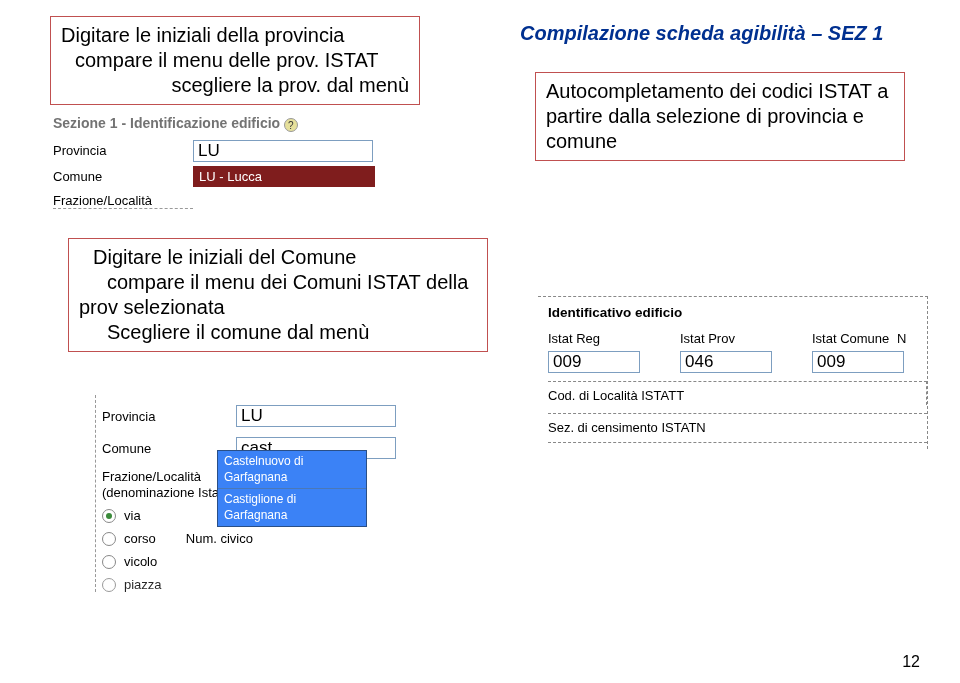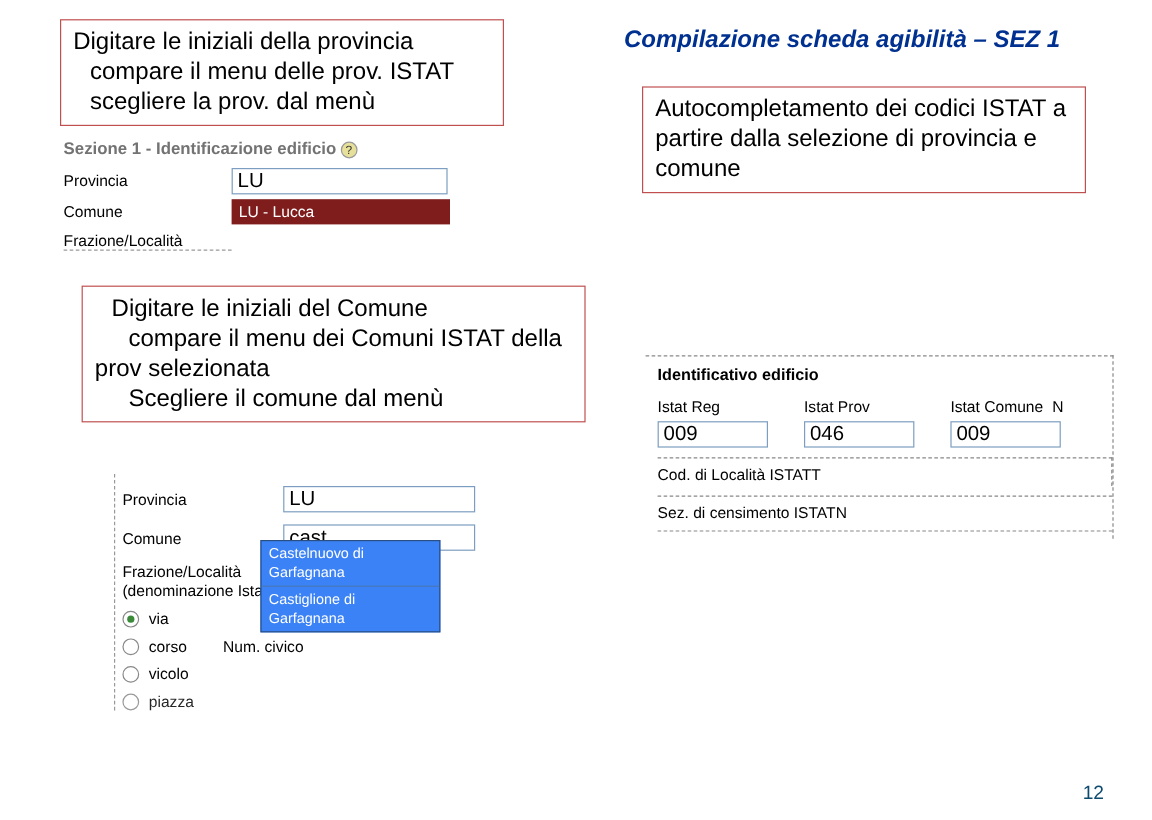--- a/index.html
+++ b/index.html
@@ -176,46 +176,46 @@
     line-height: 1.5;
   }
   .ident-title {
     font-weight: bold;
     font-size: 13.5px;
     color: #000;
     margin-bottom: 6px;
   }
   .ident-cols {
     display: flex;
-    gap: 22px;
+    gap: 32px;
     margin-bottom: 6px;
   }
   .ident-col { min-width: 100px; }
   .ident-col .lab { font-size: 13px; margin-bottom: 2px; }
   .ident-col input.txt { width: 92px; }
   .ident-line { margin-top: 8px; font-size: 13px; }
   .ident-line.dashed { border-right: 1px dashed #888; border-top: 1px dashed #888; padding-top: 4px; margin-right: -10px; padding-right: 10px; display:flex; justify-content: flex-start; }
   .ident-line.last { border-right: none; border-bottom: 1px dashed #888; padding-bottom: 4px; }
   .pagenum {
     position: absolute;
     bottom: 12px;
     right: 40px;
     font-size: 16px;
-    color: #0c4a6e;
+    color: #000000;
   }
 </style>
 </head>
 <body>
 
 <div class="slide">
 
   <div class="callout callout-1">
     <div>Digitare le iniziali della provincia</div>
     <div style="padding-left:14px;">compare il menu delle prov. ISTAT</div>
-    <div style="padding-left:14px;">scegliere  la prov. dal menù</div>
+    <div style="padding-left:14px;text-align:right;">scegliere  la prov. dal menù</div>
   </div>
 
   <div class="title-box">Compilazione scheda agibilità – SEZ 1</div>
 
   <div class="callout callout-2">
     <div>Autocompletamento dei codici ISTAT a</div>
     <div>partire dalla selezione di provincia e</div>
     <div>comune</div>
   </div>
 

